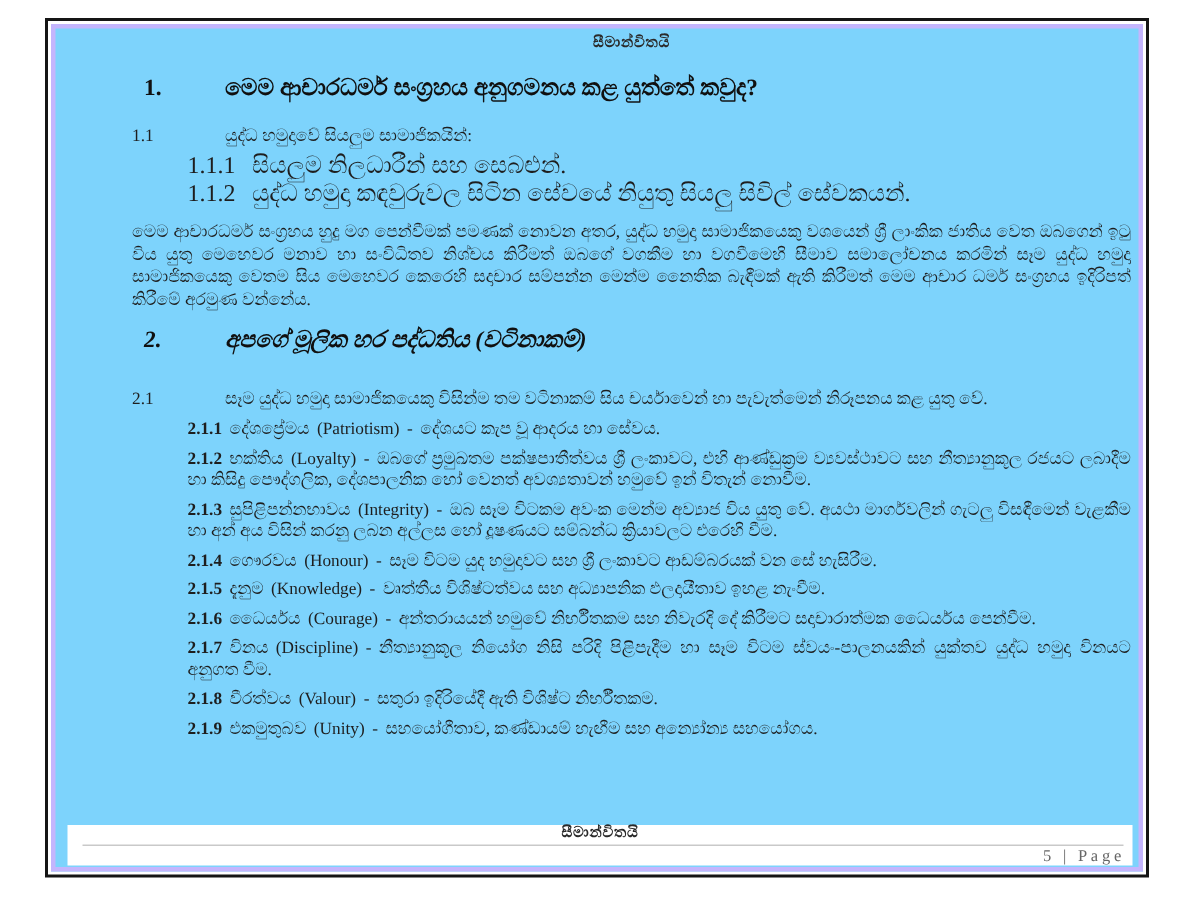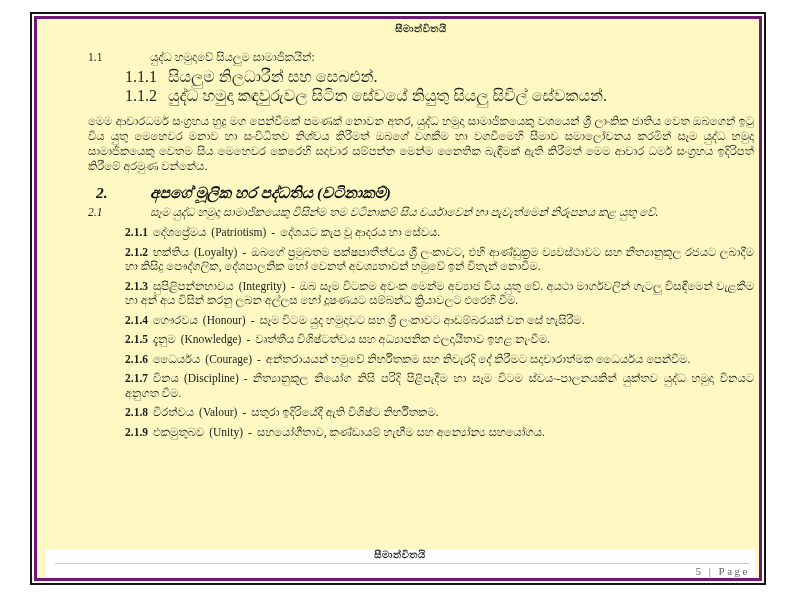--- a/index.html
+++ b/index.html
@@ -1,38 +1,38 @@
 <!DOCTYPE html>
 <html><head>
 <meta charset="utf-8">
 <style>
   * { margin:0; padding:0; box-sizing:border-box; }
   html,body { width:800px; height:600px; background:#ffffff; overflow:hidden;
               font-family:"Liberation Serif","DejaVu Serif",serif; color:#1e1e1e; }
   .frame-outer { position:absolute; left:30px; top:12px; width:736px; height:573px;
                  border:2px solid #151515; padding:2px; background:#ffffff; }
-  .frame-inner { width:100%; height:100%; border:3px solid #701a75; position:relative;
-                 padding:3px 5px 0 51px; overflow:hidden; background:#fef9c3; }
+  .frame-inner { width:100%; height:100%; border:3px solid #c4b5fd; position:relative;
+                 padding:3px 5px 0 51px; overflow:hidden; background:#7dd3fc; }
 
   .classification { text-align:center; font-weight:bold; font-size:10px; color:#2a2a2a;
                     letter-spacing:0.5px; }
   .top-classification { margin-top:1px; }
 
   .sec-heading { margin-top:14px; font-size:15.5px; font-weight:bold; color:#101010; line-height:21px; }
   .sec-heading .num { display:inline-block; width:62px; padding-left:8px; font-weight:bold; }
 
   .l1-row { margin-top:15px; font-size:11.5px; line-height:15px; }
   .l1-row .num { display:inline-block; width:62px; }
 
   .l2-row { margin-left:37px; margin-top:4px; font-size:16px; line-height:15px; }
   .l2-row .num { display:inline-block; width:43px; }
 
   .body-para { margin-top:11px; font-size:11.5px; line-height:15px; text-align:justify; }
 
-  .numbered-para { margin-top:2px; font-size:11.5px; line-height:15px; text-align:justify;font-style:italic; }
+  .numbered-para { margin-top:22px; font-size:11.5px; line-height:15px; text-align:justify; }
   .numbered-para .num { display:inline-block; width:62px; }
 
   .value-item { margin-left:37px; margin-top:5px; font-size:11.5px; line-height:14.5px;
                 text-align:justify; }
   .value-item .vnum { margin-right:5px;font-weight:bold; }
   .value-item .term { margin-right:5px; }
   .value-item .eng  { margin-right:5px; }
   .value-item .dash { margin-right:5px; }
 
   .footer { position:absolute; left:8px; right:4px; bottom:1px; background:#ffffff; }
@@ -41,20 +41,23 @@
              padding-right:5px; line-height:12px; }
 </style>
 </head>
 <body>
 
 <div class="frame-outer">
   <div class="frame-inner">
 
     <div class="classification top-classification">සීමාන්විතයි</div>
 
+    <div class="sec-heading">
+      <span class="num">1.</span><span>මෙම ආචාරධර්ම සංග්‍රහය අනුගමනය කළ යුත්තේ කවුද?</span>
+    </div>
 
     <div class="l1-row">
       <span class="num">1.1</span><span>යුද්ධ හමුදාවේ සියලුම සාමාජිකයින්:</span>
     </div>
 
     <div class="l2-row">
       <span class="num">1.1.1</span><span>සියලුම නිලධාරීන් සහ සෙබළුන්.</span>
     </div>
 
     <div class="l2-row">

